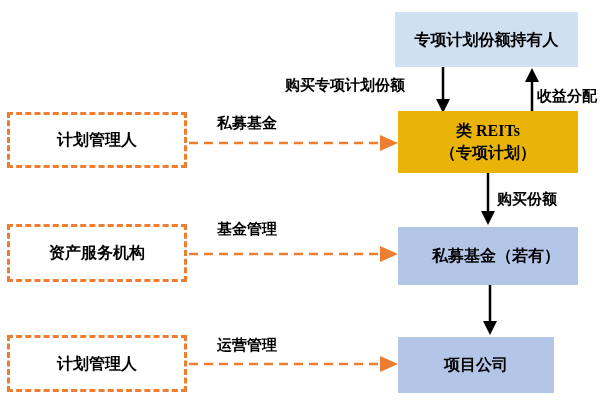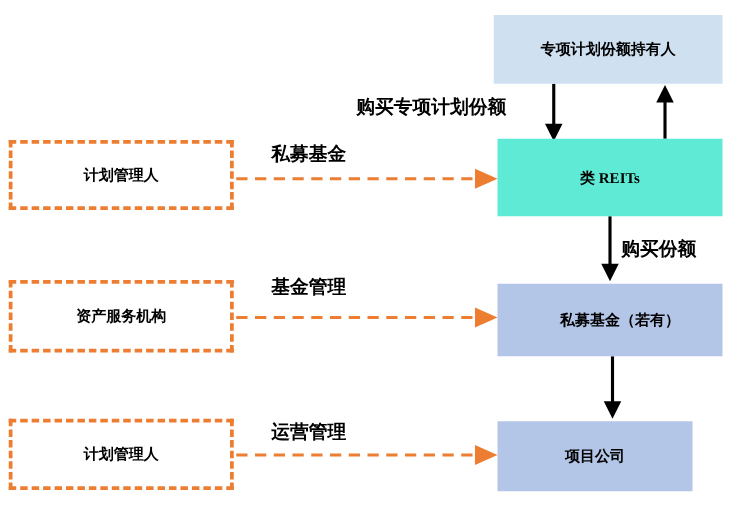--- a/index.html
+++ b/index.html
@@ -17,26 +17,26 @@
   }
   .box {
     position: absolute;
     display: flex;
     align-items: center;
     justify-content: center;
     flex-direction: column;
     box-sizing: border-box;
     font-weight: bold;
     color: #000000;
-    font-size: 12px;
+    font-size: 16px;
     line-height: 1.35;
     text-align: center;
   }
   .blue-light   { background: #cfe0f1; }
-  .blue-medium  { background: #5eead4; font-family: Liberation Serif, serif; }
+  .blue-medium  { background: #eab308; font-family: Liberation Serif, serif; }
   .blue-peri    { background: #b4c6e7; }
   .dashed-box {
     border: 3px dashed #ed7d31;
     background: #ffffff;
   }
   .edge-label {
     position: absolute;
     font-weight: bold;
     color: #000000;
     font-size: 15px;
@@ -79,20 +79,21 @@
     <line x1="189" y1="364" x2="381" y2="364" stroke="#ed7d31" stroke-width="2.5" stroke-dasharray="9 6"></line>
     <polygon points="380,356 380,372 398,364" fill="#ed7d31"></polygon>
   </svg>
 
   <div class="box blue-light" style="left:395px; top:12px; width:183px; height:55px;">
     <span>专项计划份额持有人</span>
   </div>
 
   <div class="box blue-medium" style="left:398px; top:111px; width:180px; height:62px;">
     <span>类 REITs</span>
+    <span>（专项计划）</span>
   </div>
 
   <div class="box blue-peri" style="left:398px; top:227px; width:180px; height:58px;padding-left:16px;">
     <span>私募基金（若有）</span>
   </div>
 
   <div class="box blue-peri" style="left:398px; top:337px; width:156px; height:56px;">
     <span>项目公司</span>
   </div>
 
@@ -103,20 +104,21 @@
   <div class="box dashed-box" style="left:7px; top:224px; width:180px; height:58px;">
     <span>资产服务机构</span>
   </div>
 
   <div class="box dashed-box" style="left:7px; top:335px; width:180px; height:57px;">
     <span>计划管理人</span>
   </div>
 
   <div class="edge-label centered" style="left:285px; top:76px; width:150px;">购买专项计划份额</div>
 
+  <div class="edge-label" style="left:537px; top:87px;">收益分配</div>
 
   <div class="edge-label centered" style="left:217px; top:114px; width:130px;">私募基金</div>
 
   <div class="edge-label centered" style="left:217px; top:220px; width:130px;">基金管理</div>
 
   <div class="edge-label" style="left:497px; top:190px;">购买份额</div>
 
   <div class="edge-label centered" style="left:217px; top:336px; width:130px;">运营管理</div>
 
 </div>

